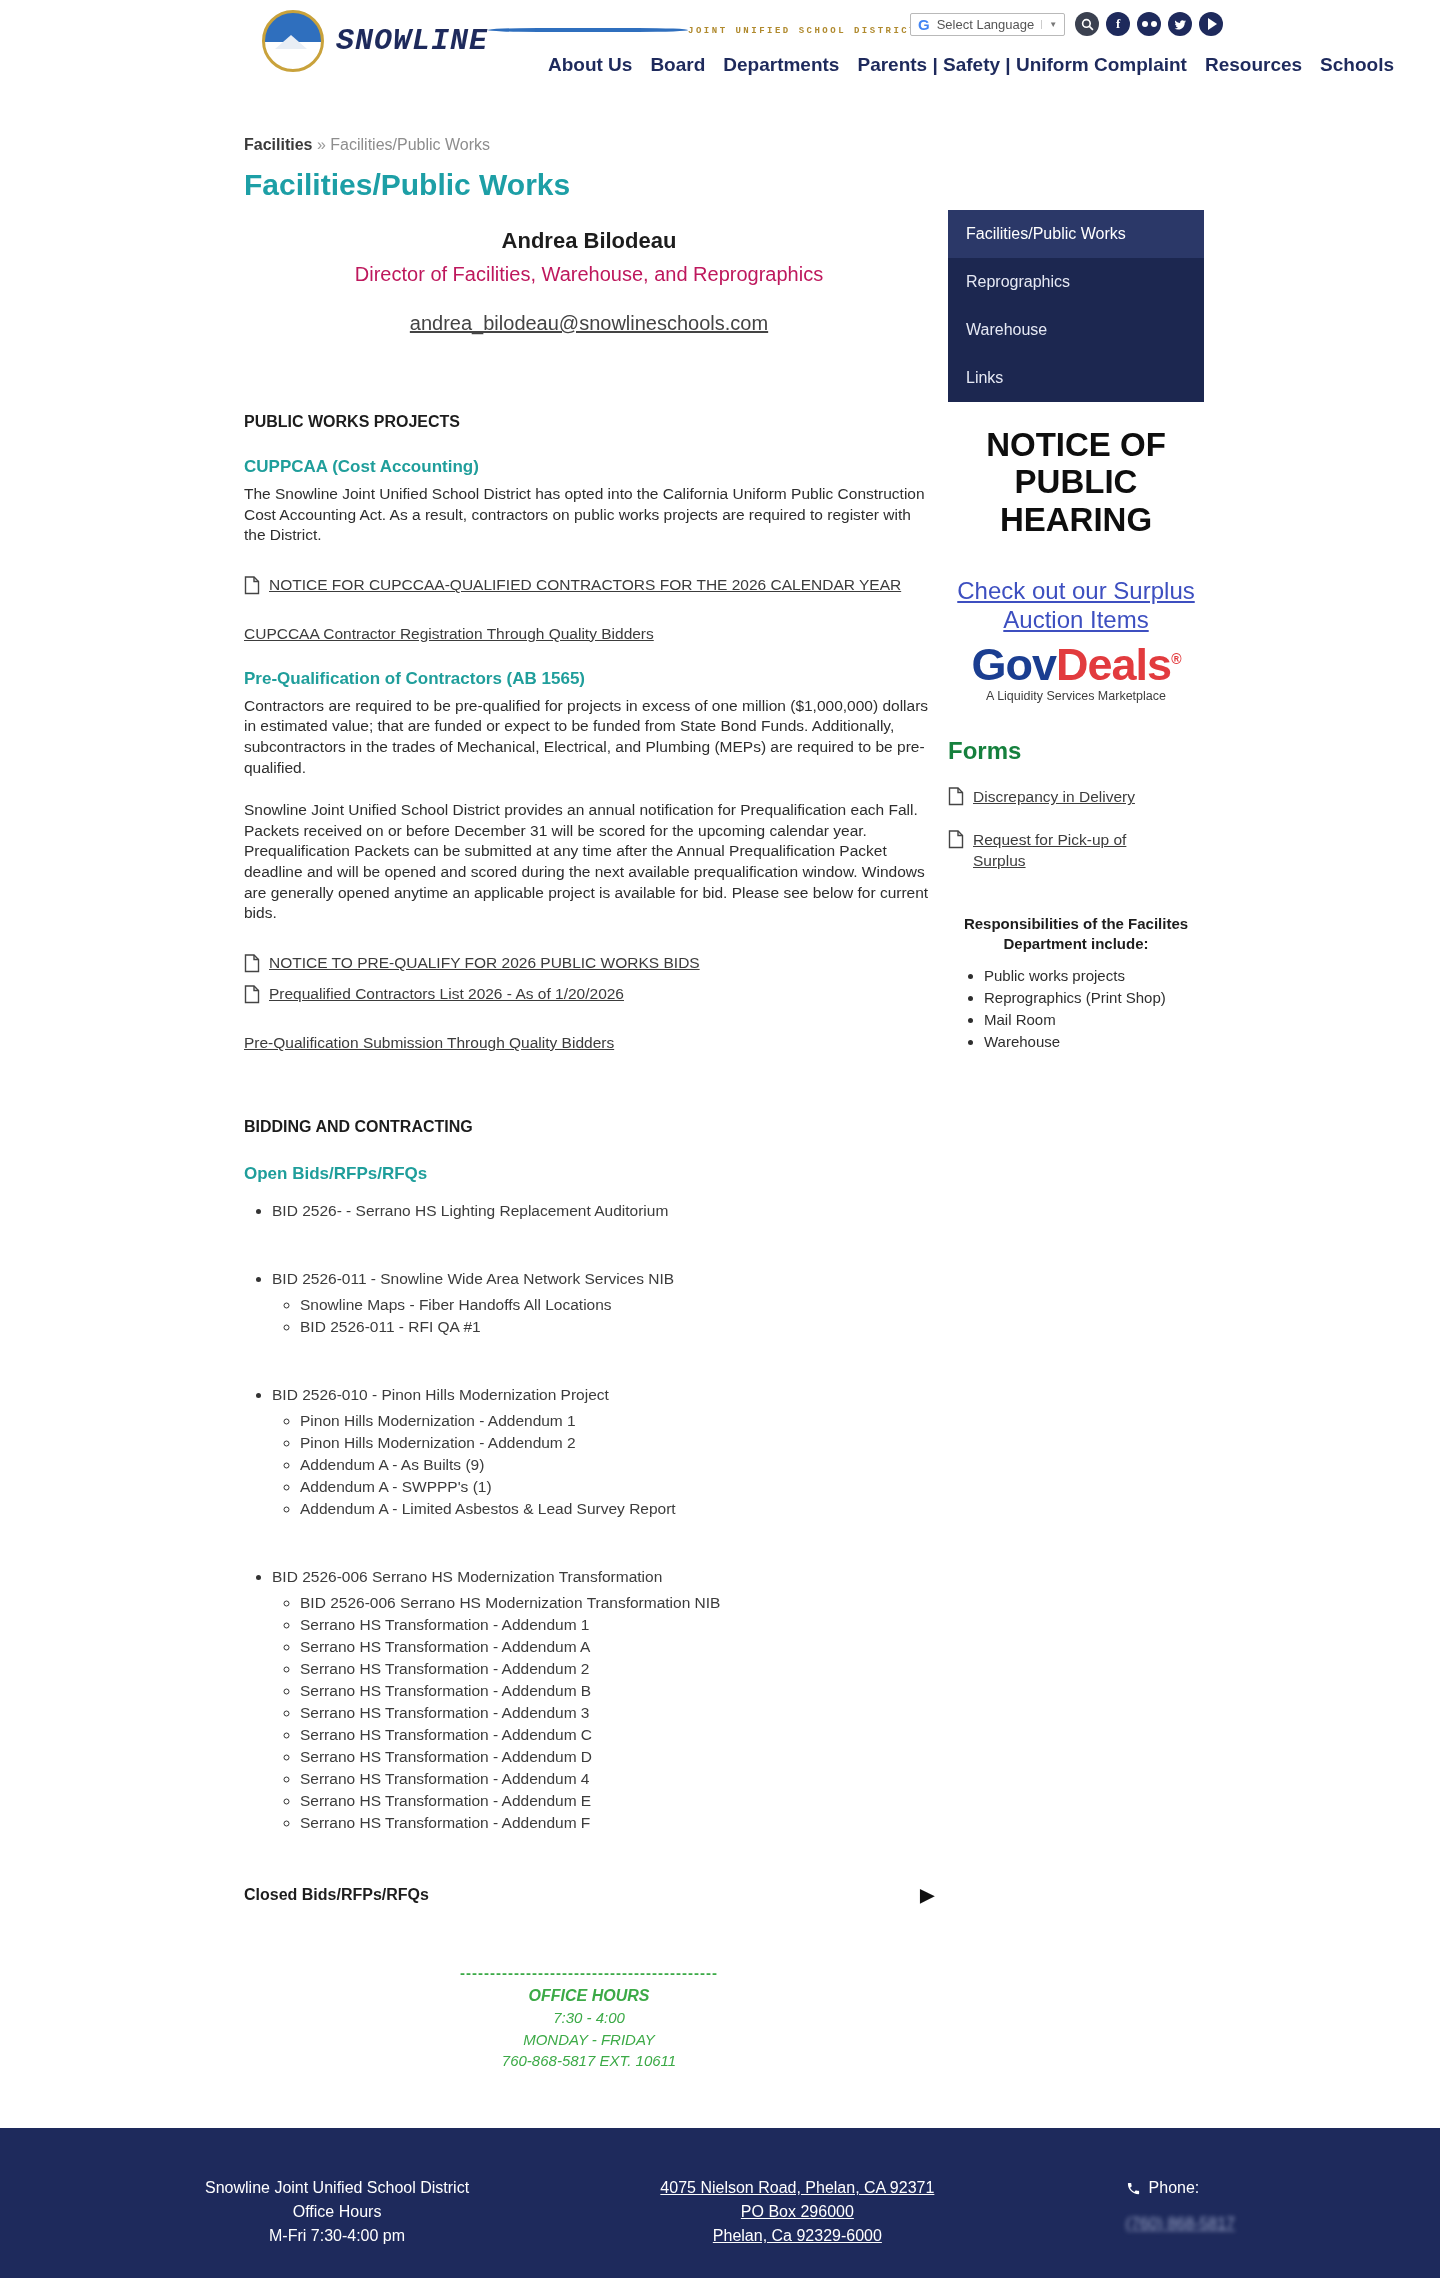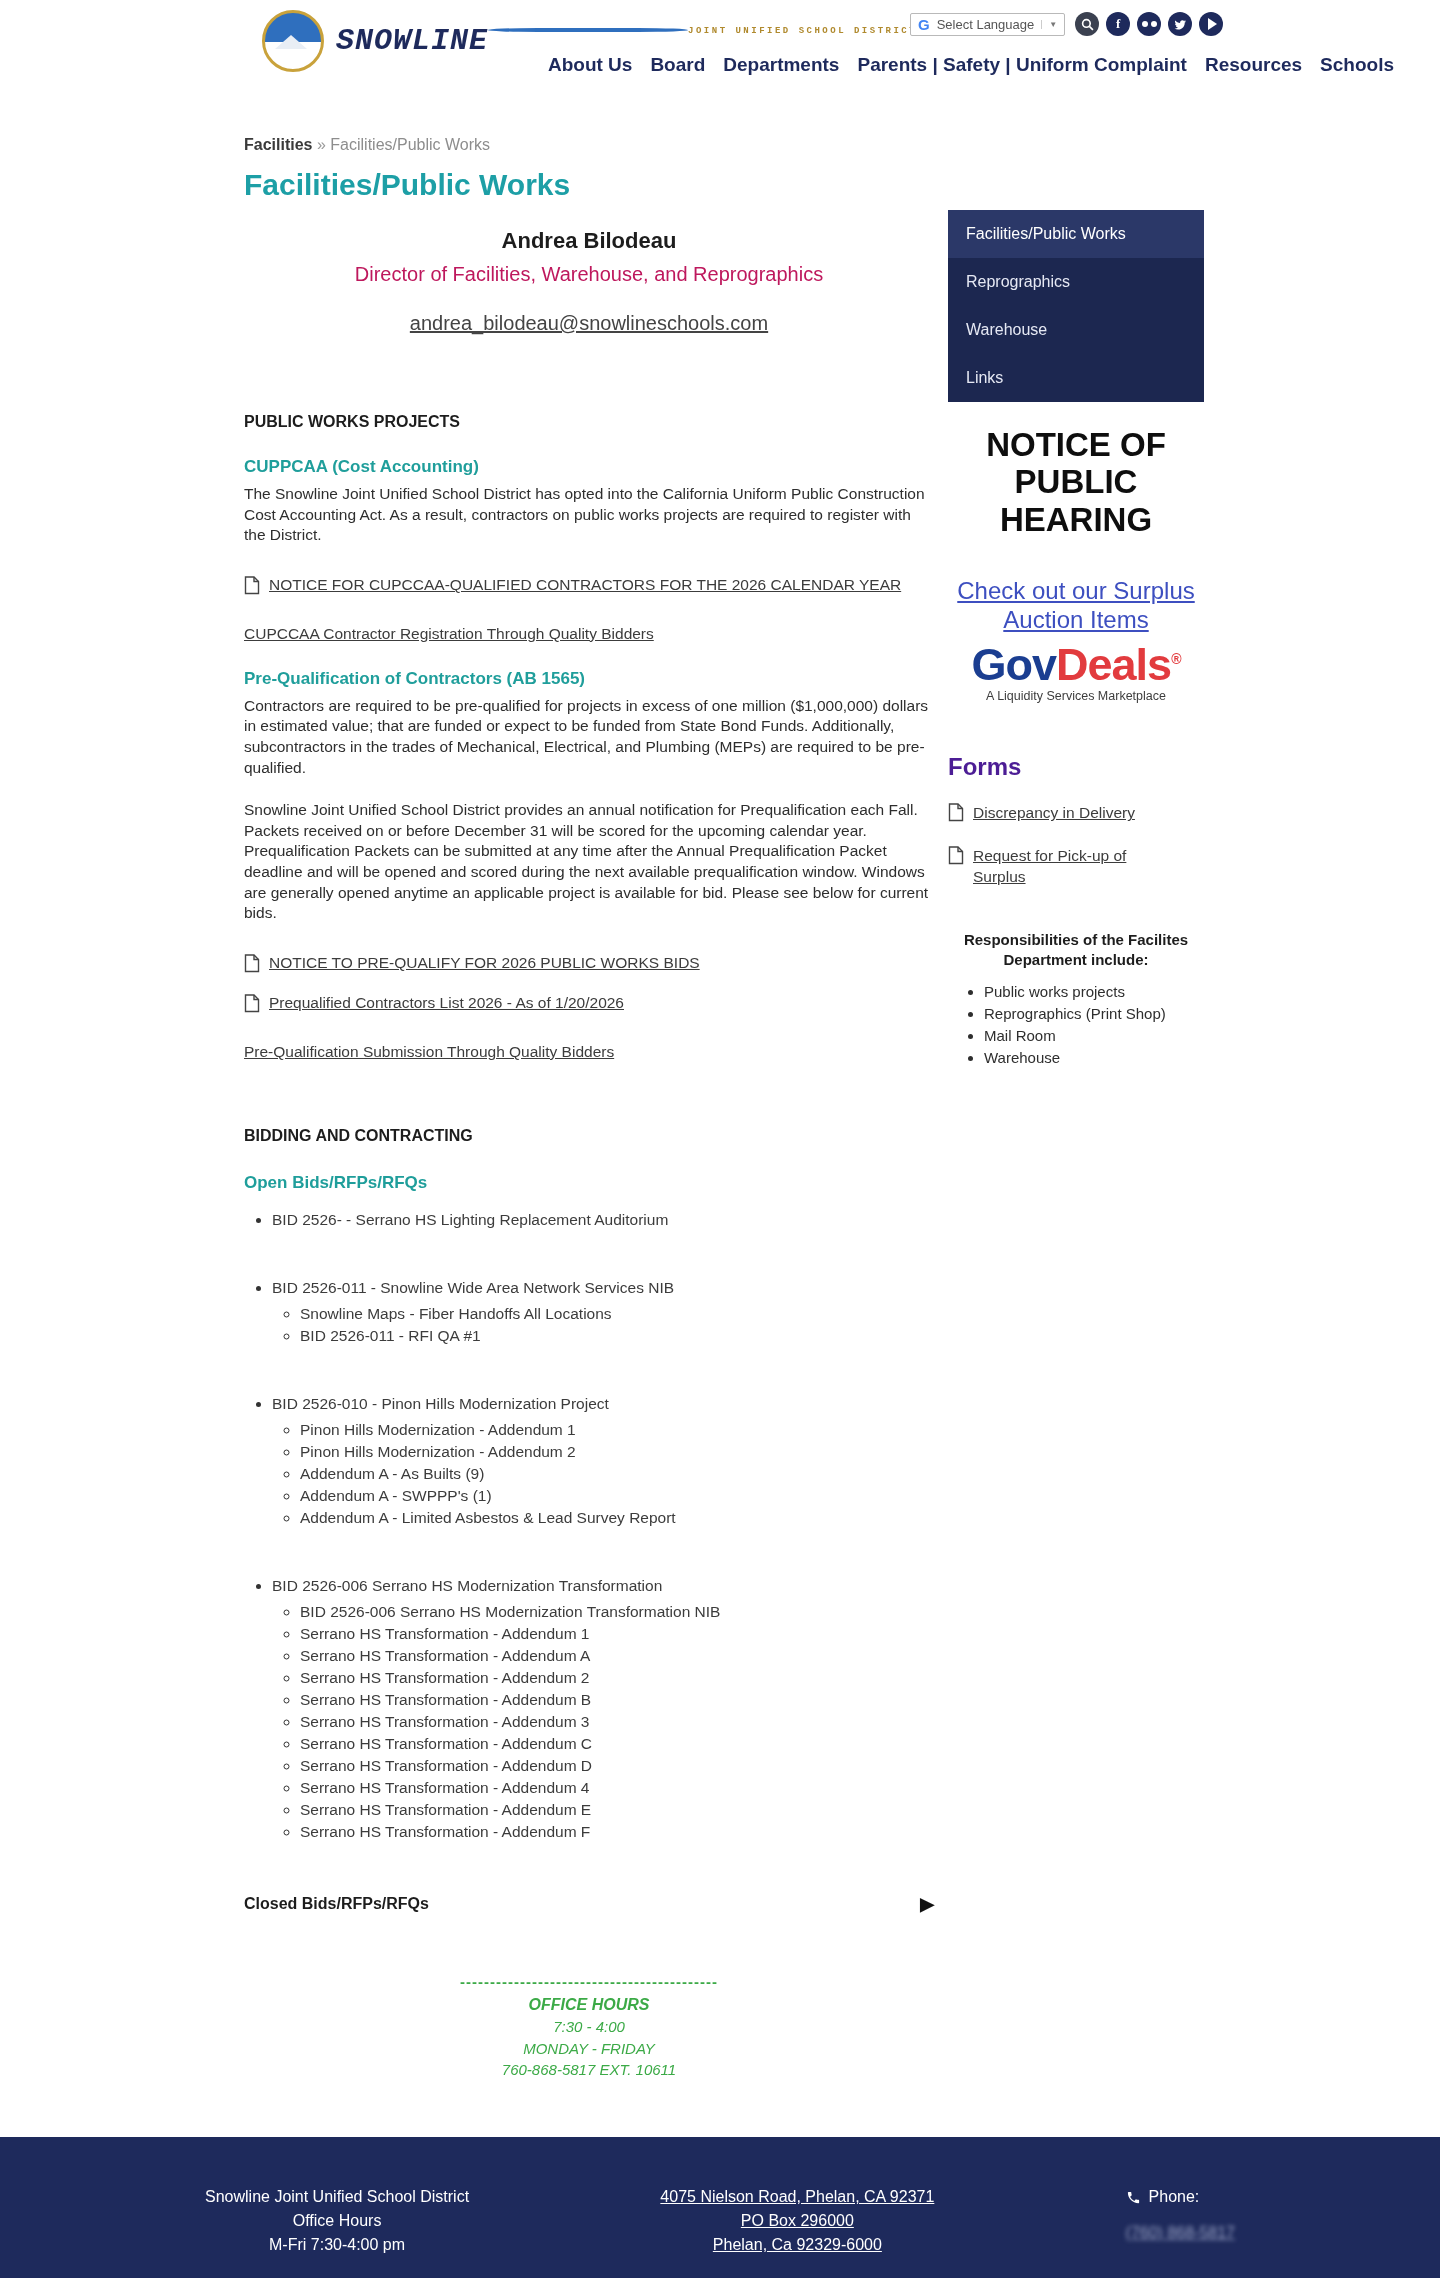--- a/index.html
+++ b/index.html
@@ -46,21 +46,21 @@
   .contact{text-align:center;}
   .contact-name{font-size:22px;font-weight:bold;color:#1d1d1d;}
   .contact-title{font-size:20px;color:#be185d;margin-top:9px;}
   .contact-email{display:inline-block;margin-top:26px;font-size:20px;color:#444;text-decoration:underline;}
 
   
   .section-h{font-size:16px;font-weight:bold;color:#1d1d1d;margin:78px 0 0;}
   .teal-h{color:#1f9e9b;font-size:17px;font-weight:bold;margin:26px 0 7px;}
   .body-p{font-size:15.5px;line-height:1.33;margin:0 0 4px;color:#2e2e2e;}
   .pdf-row{display:flex;align-items:center;gap:9px;margin-top:30px;font-size:15.5px;}
-  .pdf-row.tight{margin-top:21px;}
+  .pdf-row.tight{margin-top:12px;}
   .doc-link{color:#3c3c3c;text-decoration:underline;}
   .plain-link{display:inline-block;margin-top:30px;font-size:15.5px;color:#3c3c3c;text-decoration:underline;}
   .pdf-icon{flex:0 0 auto;}
 
   
   .bids{margin:18px 0 0;padding-left:28px;font-size:15.5px;list-style:disc;}
   .bids>li{margin-bottom:50px;}
   .bids>li:last-child{margin-bottom:0;}
   .bids ul{list-style:circle;padding-left:28px;margin-top:8px;}
   .bids ul li{margin-bottom:4px;}
@@ -84,21 +84,21 @@
 
   .surplus-link{display:block;margin-top:38px;text-align:center;font-size:24px;color:#3d4fc0;text-decoration:underline;line-height:1.22;}
 
   .govdeals{margin-top:8px;text-align:center;}
   .gd-word{font-size:45px;font-weight:bold;letter-spacing:-1px;line-height:1;white-space:nowrap;}
   .gd-gov{color:#1b3e91;}
   .gd-deals{color:#e23b3e;}
   .gd-reg{font-size:14px;color:#e23b3e;vertical-align:super;font-weight:bold;}
   .gd-tagline{font-size:12.5px;color:#3d3d3d;margin-top:2px;}
 
-  .forms-h{color:#4c1d95;font-size:24px;font-weight:bold;margin:50px 0 0;}
+  .forms-h{color:#15803d;font-size:24px;font-weight:bold;margin:34px 0 0;}
   .form-row{display:flex;align-items:flex-start;gap:9px;margin-top:22px;font-size:15.5px;}
   .form-row .doc-link{max-width:195px;display:inline-block;line-height:1.35;}
 
   .resp{margin-top:42px;}
   .resp-h{text-align:center;font-size:15px;font-weight:bold;color:#1d1d1d;line-height:1.3;}
   .resp ul{margin:14px 0 0;padding-left:36px;font-size:15px;color:#2e2e2e;}
   .resp li{margin-bottom:5px;}
 
   
   .footer{background:#1e2a5c;color:#fff;margin-top:56px;height:389px;box-sizing:border-box;padding-top:48px;}

